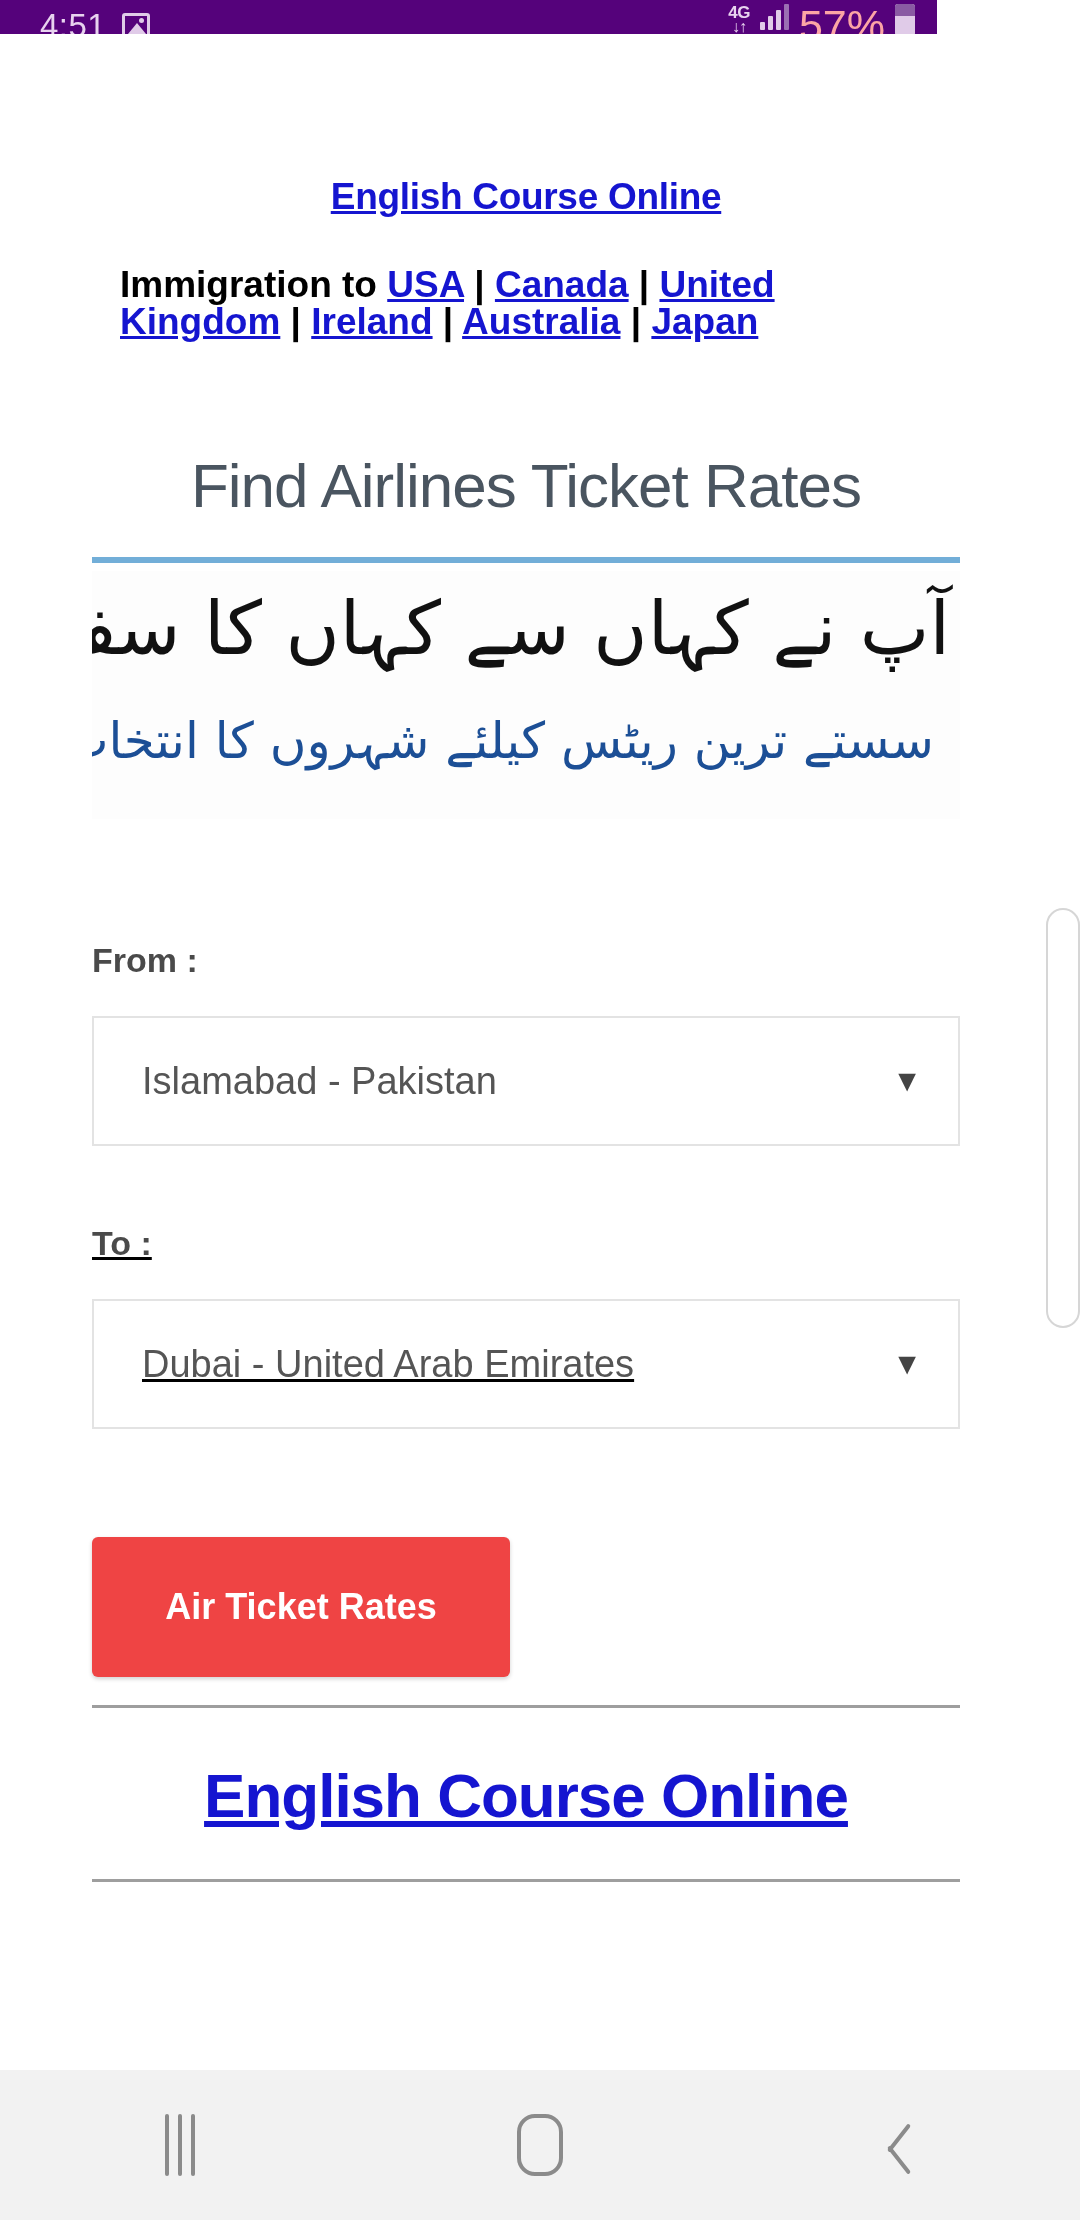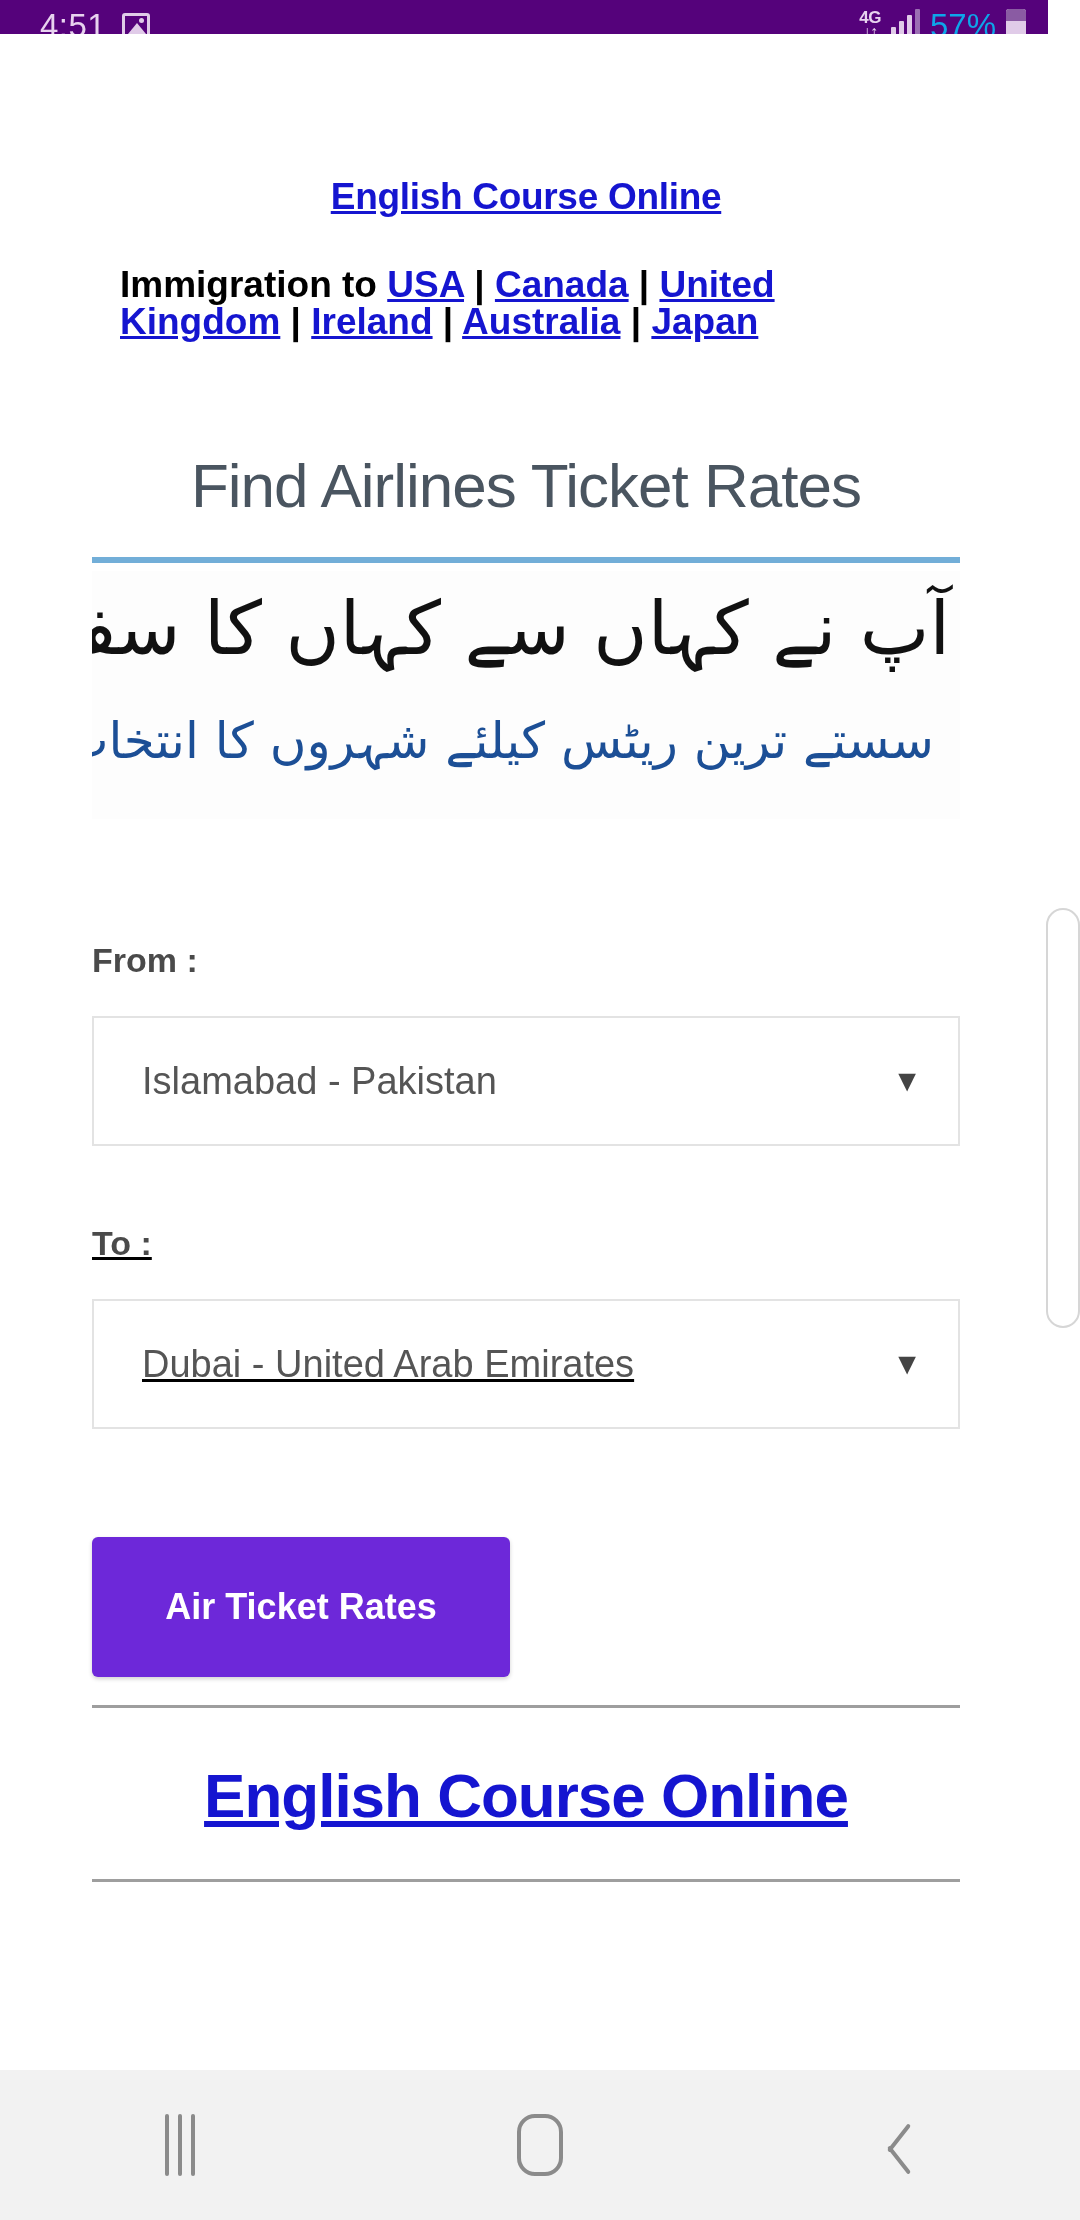--- a/index.html
+++ b/index.html
@@ -6,41 +6,41 @@
   html,body { width:1080px; height:2220px; }
   body {
     font-family:"Liberation Sans", sans-serif;
     background:#ffffff;
     overflow:hidden;
     position:relative;
   }
 
   
   .statusbar{
-    position:absolute; top:0; left:0; width:1048px; height:50px;
+    position:absolute; top:0; left:0; width:937px; height:50px;
     background:#55027b;
     display:flex; align-items:center; justify-content:space-between;
     padding:0 22px 0 40px;
   }
   .sb-left{ display:flex; align-items:center; gap:16px; }
   .sb-time{ color:#e8d3ef; font-size:33px; font-weight:400; letter-spacing:.5px; line-height:1; }
   .pic-icon{ width:28px; height:24px; border:3px solid #e0cbe8; border-radius:3px; position:relative; overflow:hidden; background:#55027b;}
   .pic-icon::before{ content:""; position:absolute; left:3px; bottom:0px; width:0; height:0;
      border-left:9px solid transparent; border-right:9px solid transparent; border-bottom:11px solid #e0cbe8;}
   .pic-icon::after{ content:""; position:absolute; right:3px; top:2px; width:5px; height:5px; border-radius:50%; background:#e0cbe8;}
 
   .sb-right{ display:flex; align-items:flex-start; gap:10px; }
   .net{ display:flex; flex-direction:column; align-items:center; line-height:1; }
   .net-g{ color:#e8d3ef; font-size:17px; font-weight:700; letter-spacing:-.5px;}
   .net-ar{ color:#e8d3ef; font-size:16px; font-weight:700; margin-top:-2px; letter-spacing:-1px;}
   .bars{ display:flex; align-items:flex-end; gap:3px; height:26px; }
   .bars i{ display:block; width:5px; background:#e0cbe8; border-radius:1px;}
   .bars i:nth-child(1){height:8px;} .bars i:nth-child(2){height:14px;}
   .bars i:nth-child(3){height:20px;} .bars i:nth-child(4){height:26px; background:#9b6fb3;}
-  .sb-batt-txt{ color:#0ea5e9; font-size:33px; line-height:1; }
+  .sb-batt-txt{ color:#fca5a5; font-size:43px; line-height:1; }
   .batt{ width:20px; height:32px; border-radius:3px; position:relative; background:#e0cbe8; overflow:hidden;}
   .batt::before{content:"";position:absolute;top:0;left:0;right:0;height:12px;background:#8a5ba3;}
   .batt::after{content:"";position:absolute;top:-5px;left:6px;width:8px;height:5px;background:#e0cbe8;border-radius:2px 2px 0 0;}
 
   
   .page{ position:absolute; top:34px; left:0; width:1052px; height:2020px; background:#fff; }
 
   .toplink-wrap{ text-align:center; margin-top:142px; }
   a.blue{ color:#1515d0; text-decoration:underline; }
   .toplink{ font-size:37px; font-weight:700; letter-spacing:-.3px; }
@@ -70,21 +70,21 @@
   .field-label{ font-size:34px; font-weight:700; color:#4a4a4a; }
   .sel{
     position:relative; margin-top:36px; height:130px; background:#fff;
     border:2px solid #e3e3e3; display:flex; align-items:center; padding:0 48px;
   }
   .sel-val{ font-size:38px; color:#555; }
   .sel-arrow{ position:absolute; right:36px; top:50%; transform:translateY(-50%);
               font-size:30px; color:#444; line-height:1; }
 
   .btn{
-    margin:108px 0 0 92px; width:418px; height:140px; background:#6d28d9;
+    margin:108px 0 0 92px; width:418px; height:140px; background:#ef4444;
     border:none; border-radius:6px; color:#fff; font-size:36px; font-weight:700;
     display:flex; align-items:center; justify-content:center;
     box-shadow:0 2px 4px rgba(0,0,0,.18);
   }
 
   hr.grey{ border:none; border-top:3px solid #9e9e9e; margin:28px 92px 0 92px; }
 
   .botlink{ text-align:center; margin-top:52px; }
   .botlink a{ font-size:62px; font-weight:700; letter-spacing:-1px; color:#1515d0; text-decoration:underline;}
 

